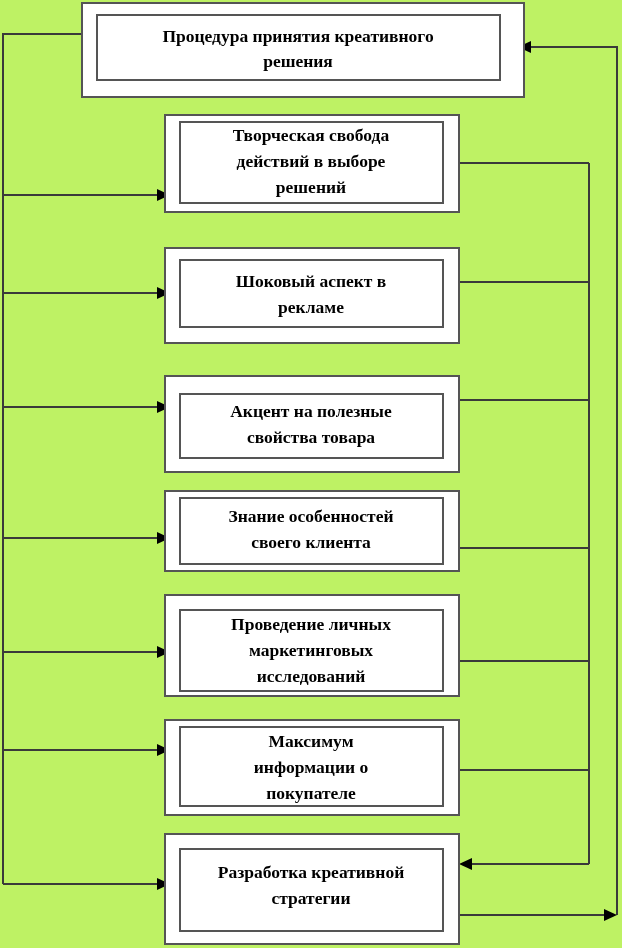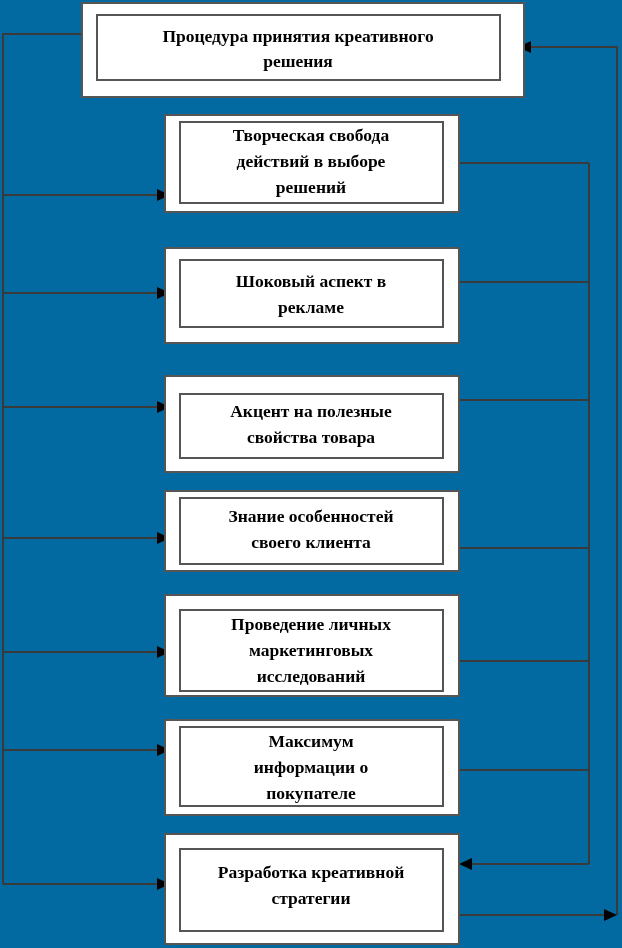--- a/index.html
+++ b/index.html
@@ -11,21 +11,21 @@
   body {
     width: 622px;
     height: 948px;
     overflow: hidden;
     font-family: "Liberation Serif", "DejaVu Serif", serif;
   }
   #diagram-root {
     position: relative;
     width: 622px;
     height: 948px;
-    background: #0369a1;
+    background: #bef264;
   }
   svg#flow-svg {
     position: absolute;
     top: 0;
     left: 0;
     width: 622px;
     height: 948px;
     display: block;
   }
   .box-outer {

